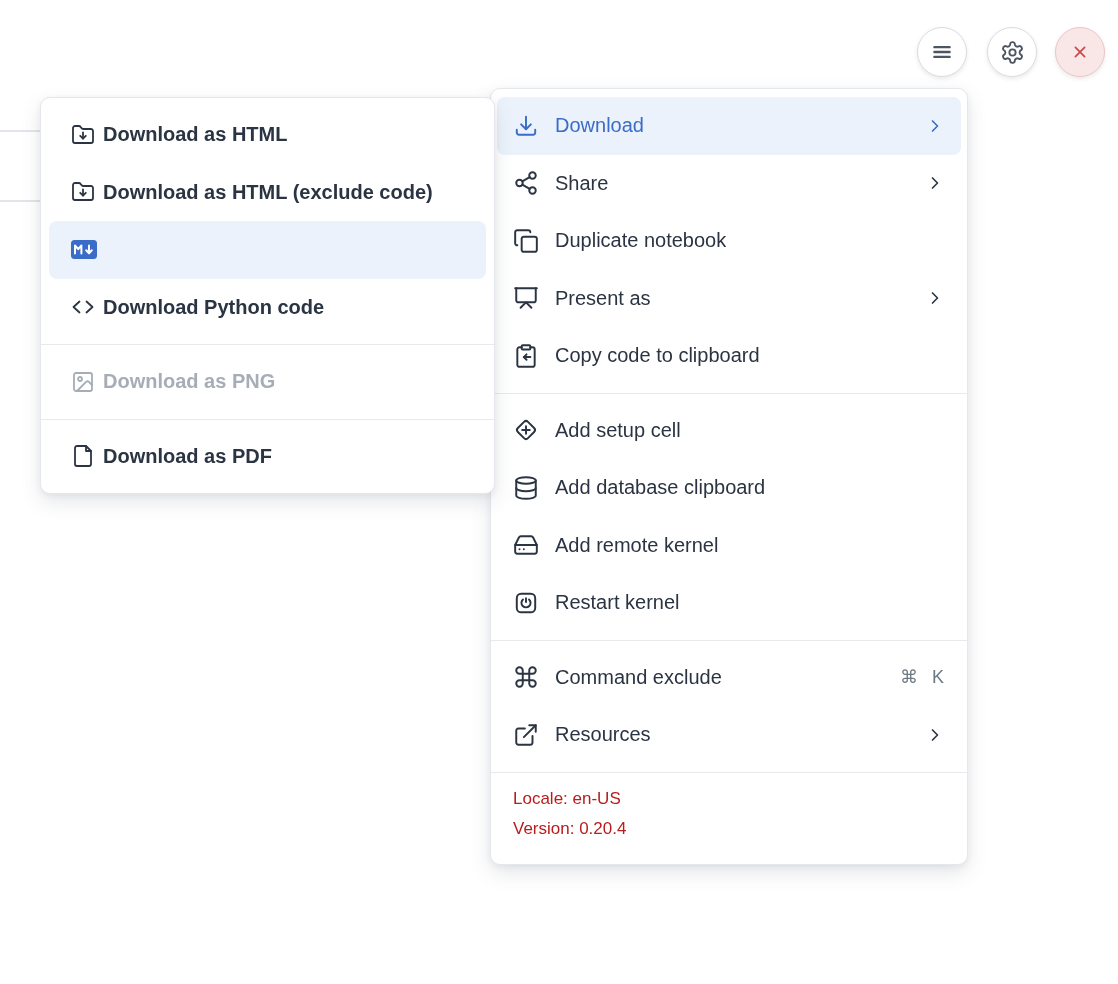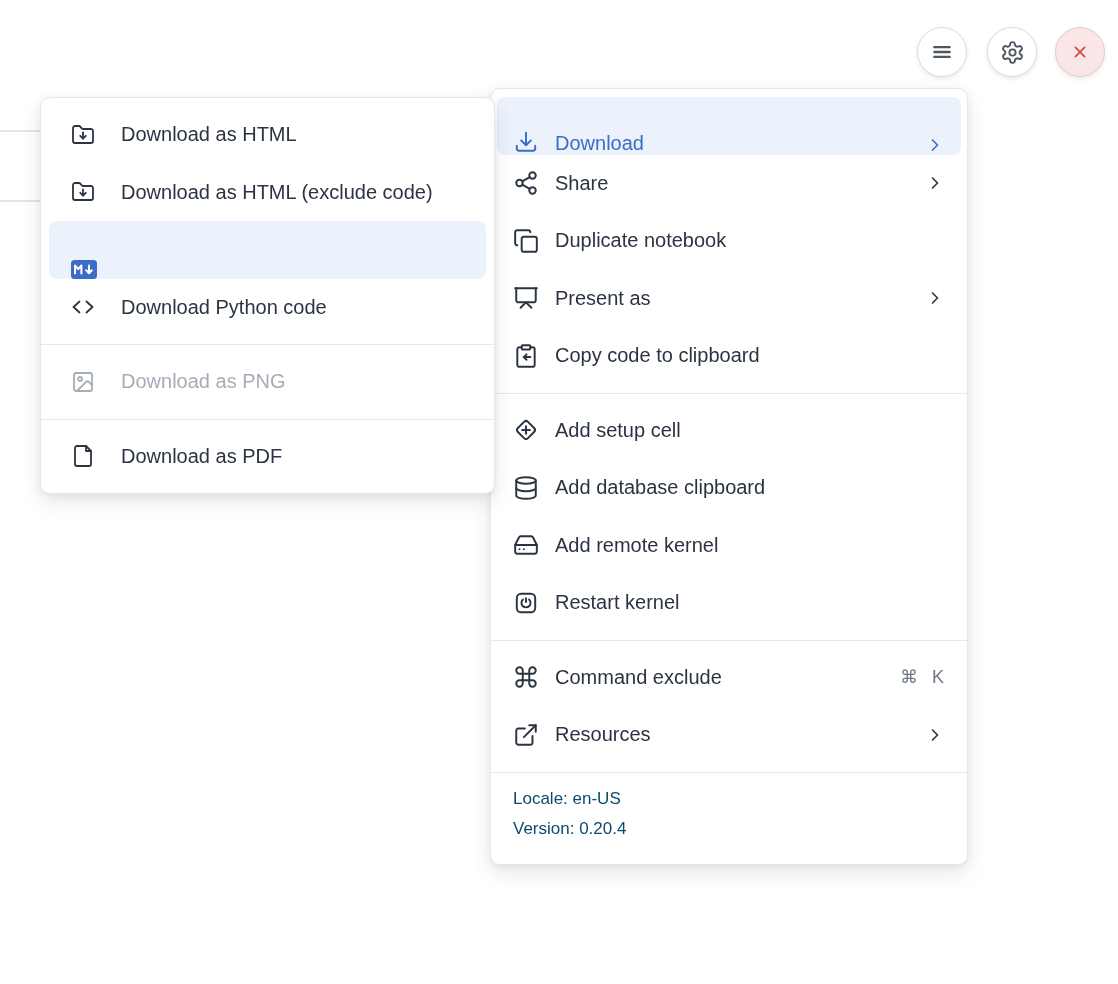--- a/index.html
+++ b/index.html
@@ -48,45 +48,45 @@
     padding:8px 0;
   }
   .main-menu{left:490px;top:88px;width:478px;z-index:10;}
   .sub-menu{left:40px;top:97px;width:455px;z-index:20;}
 
   .menu-item{
     display:flex;align-items:center;
     height:57.5px;padding:0 22px;gap:16px;
     font-size:20px;color:var(--text);cursor:pointer;white-space:nowrap;
   }
-  .sub-menu .menu-item{padding:0 30px;gap:26px;}
+  .sub-menu .menu-item{padding:0 30px;gap:8px;font-weight:bold;}
 
   .menu-item.active{
     background:var(--blue-bg);color:var(--blue);
-    border-radius:8px;margin:0 6px;padding:0 16px;align-items:flex-end;
+    border-radius:8px;margin:0 6px;padding:0 16px;
   }
   .sub-menu .menu-item.active{margin:0 8px;padding:0 22px;}
   .menu-item.disabled{color:var(--disabled);cursor:default;text-align:center;}
 
   .ic{flex:0 0 auto;stroke:currentColor;fill:none;
       stroke-width:1.8;stroke-linecap:round;stroke-linejoin:round;}
   .lbl{flex:0 1 auto;overflow:hidden;text-overflow:ellipsis;}
   .chev{margin-left:auto;flex:0 0 auto;stroke:currentColor;fill:none;
         stroke-width:2;stroke-linecap:round;stroke-linejoin:round;}
   .shortcut{
     margin-left:auto;font-size:18px;color:var(--muted);
     word-spacing:7px;letter-spacing:1px;
   }
 
   .divider{height:1px;background:var(--divider);margin:8px 0;}
 
   .menu-footer{
     border-top:1px solid var(--divider);
     margin-top:8px;padding:11px 22px 12px;
-    font-size:17px;color:#0c4a6e;line-height:30px;
+    font-size:17px;color:#b91c1c;line-height:30px;
   }
 </style>
 </head>
 <body>
 
 <div class="bg-line" style="top:130px"></div>
 <div class="bg-line" style="top:200px"></div>
 
 <button class="circle-btn" style="left:917px">
   <svg width="26" height="26" viewBox="0 0 24 24" fill="none" stroke="currentColor" stroke-width="2.2" stroke-linecap="round">

